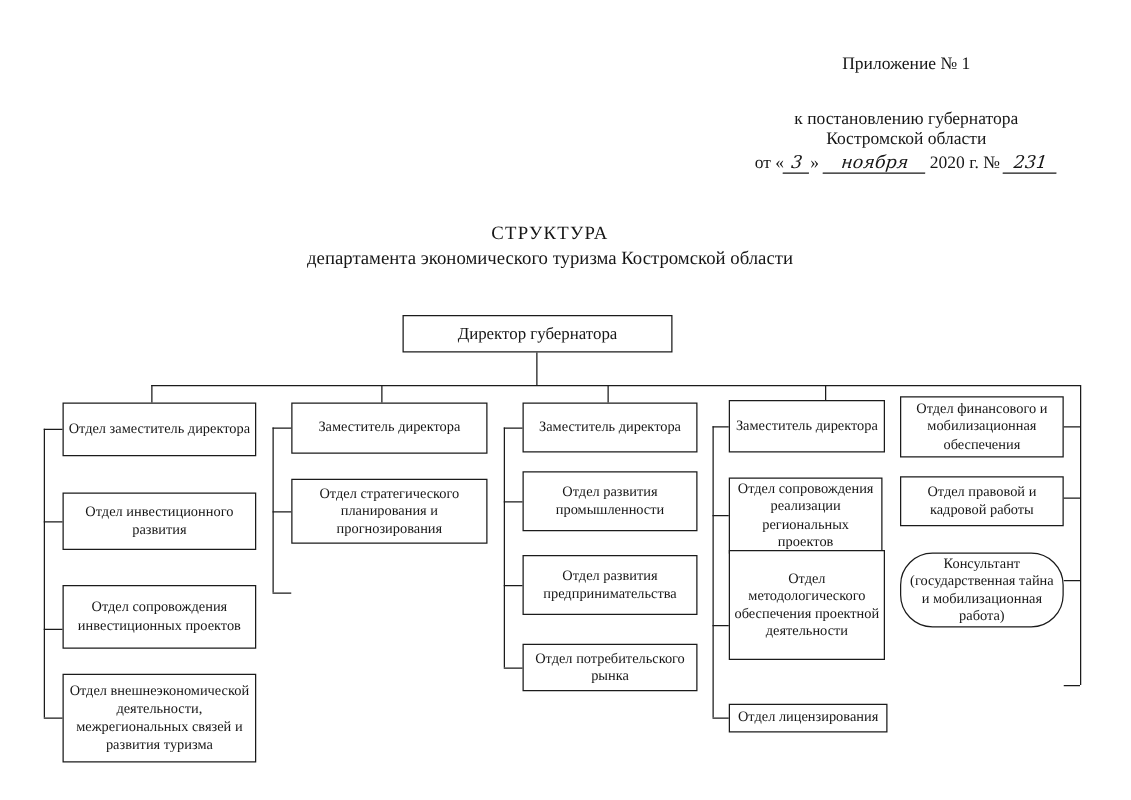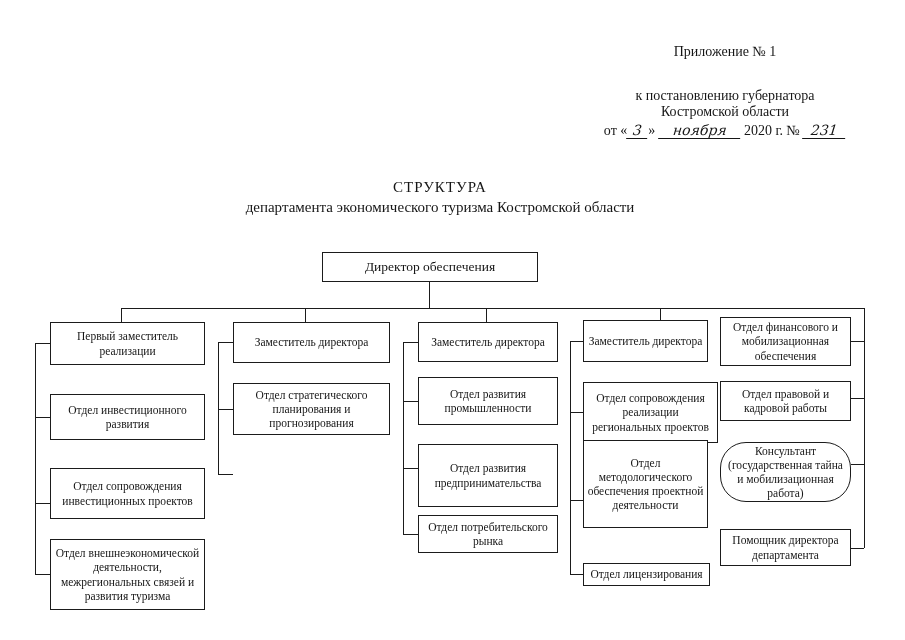--- a/index.html
+++ b/index.html
@@ -65,44 +65,43 @@
       <span>2020 г. №</span>
       <span class="hand num">231</span>
     </div>
   </div>
 
   <div class="titleblock">
     <div class="t1">СТРУКТУРА</div>
     <div class="t2">департамента экономического туризма Костромской области</div>
   </div>
 
-  <div class="box director" style="left:322px;top:252px;width:216px;height:30px;">Директор обеспечения</div>
+  <div class="box director" style="left:322px;top:252px;width:216px;height:30px;">Директор губернатора</div>
 
-  <div class="box" style="left:50px;top:322px;width:155px;height:43px;">Первый заместитель реализации</div>
+  <div class="box" style="left:50px;top:322px;width:155px;height:43px;">Отдел заместитель директора</div>
   <div class="box" style="left:50px;top:394px;width:155px;height:46px;">Отдел инвестиционного развития</div>
   <div class="box" style="left:50px;top:468px;width:155px;height:51px;">Отдел сопровождения инвестиционных проектов</div>
   <div class="box" style="left:50px;top:539px;width:155px;height:71px;">Отдел внешнеэкономической деятельности, межрегиональных связей и развития туризма</div>
 
   <div class="box" style="left:233px;top:322px;width:157px;height:41px;">Заместитель директора</div>
   <div class="box" style="left:233px;top:383px;width:157px;height:52px;">Отдел стратегического планирования и прогнозирования</div>
 
   <div class="box" style="left:418px;top:322px;width:140px;height:40px;">Заместитель директора</div>
   <div class="box" style="left:418px;top:377px;width:140px;height:48px;">Отдел развития промышленности</div>
-  <div class="box" style="left:418px;top:444px;width:140px;height:63px;">Отдел развития предпринимательства</div>
+  <div class="box" style="left:418px;top:444px;width:140px;height:48px;">Отдел развития предпринимательства</div>
   <div class="box" style="left:418px;top:515px;width:140px;height:38px;">Отдел потребительского рынка</div>
 
   <div class="box" style="left:583px;top:320px;width:125px;height:42px;">Заместитель директора</div>
-  <div class="box" style="left:583px;top:382px;width:135px;height:61px;">Отдел сопровождения реализации региональных проектов</div>
+  <div class="box" style="left:583px;top:382px;width:123px;height:61px;">Отдел сопровождения реализации региональных проектов</div>
   <div class="box" style="left:583px;top:440px;width:125px;height:88px;">Отдел методологического обеспечения проектной деятельности</div>
   <div class="box" style="left:583px;top:563px;width:127px;height:23px;">Отдел лицензирования</div>
 
   <div class="box" style="left:720px;top:317px;width:131px;height:49px;">Отдел финансового и мобилизационная обеспечения</div>
   <div class="box" style="left:720px;top:381px;width:131px;height:40px;">Отдел правовой и кадровой работы</div>
   <div class="box" style="left:720px;top:442px;width:131px;height:60px;border-radius:26px;">Консультант (государственная тайна и мобилизационная работа)</div>
-  <div class="box" style="left:720px;top:529px;width:131px;height:37px;">Помощник директора департамента</div>
 
   <div class="vline" style="left:429px;top:282px;height:26px;"></div>
   <div class="hline" style="left:121px;top:308px;width:743px;"></div>
 
   <div class="vline" style="left:121px;top:308px;height:14px;"></div>
   <div class="vline" style="left:305px;top:308px;height:14px;"></div>
   <div class="vline" style="left:486px;top:308px;height:14px;"></div>
   <div class="vline" style="left:660px;top:308px;height:12px;"></div>
 
   <div class="vline" style="left:864px;top:308px;height:240px;"></div>

